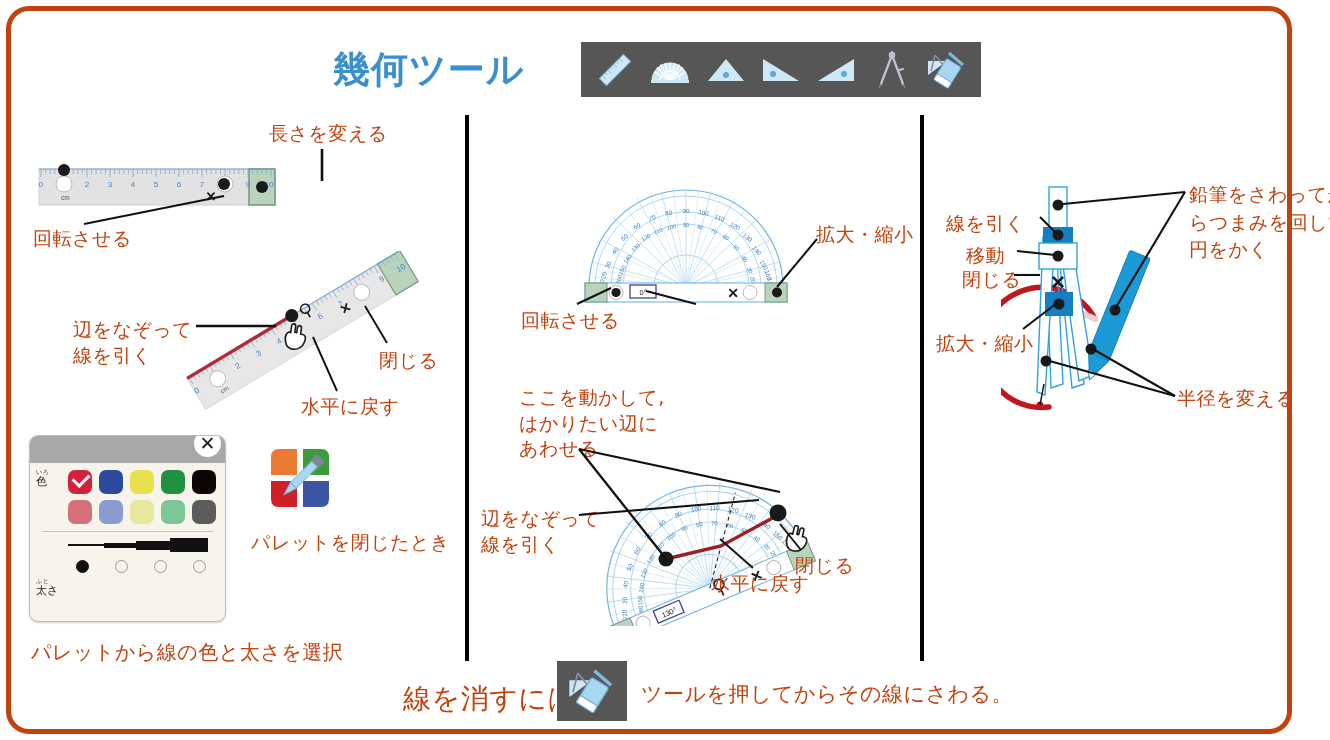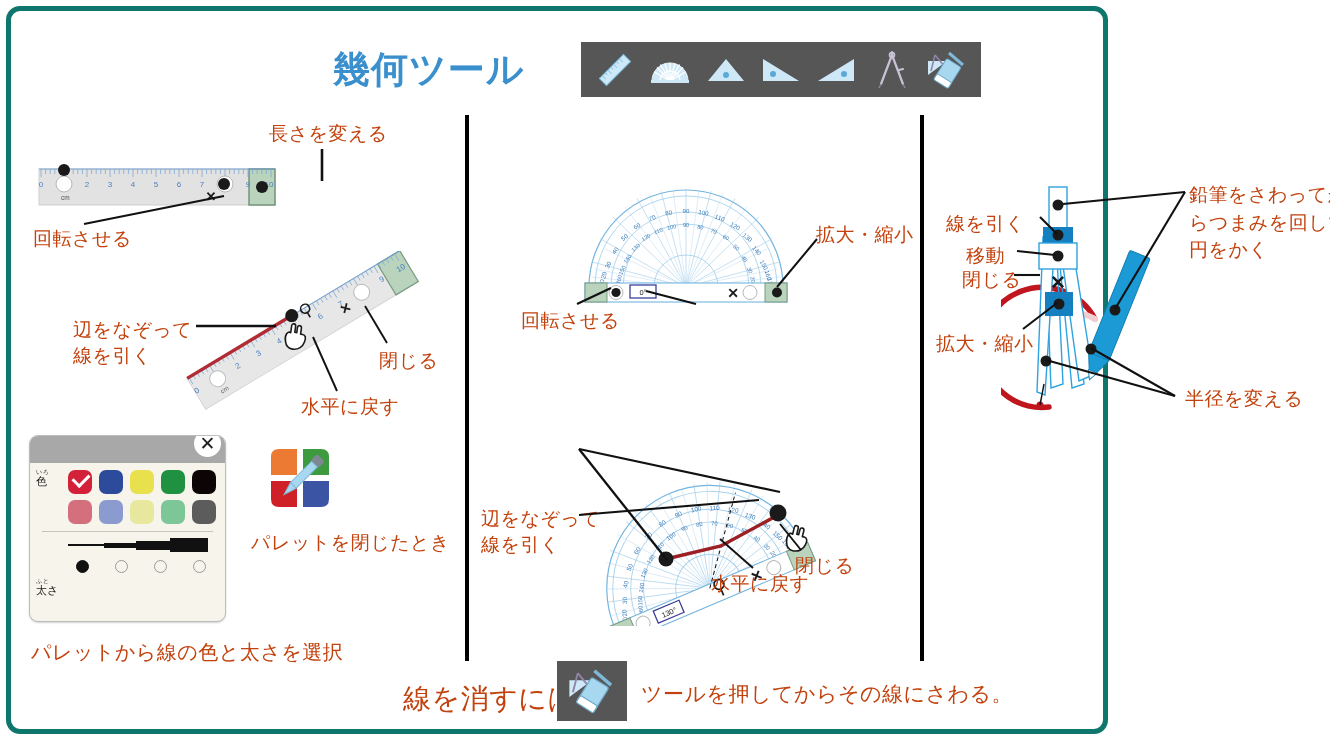--- a/index.html
+++ b/index.html
@@ -1,19 +1,19 @@
 <!DOCTYPE html>
 <html><head>
 <meta charset="utf-8">
 <style>
   html,body{margin:0;padding:0;background:#fff;}
   body{width:1330px;height:740px;font-family:"Liberation Sans","DejaVu Sans",sans-serif;}
   .page{position:relative;width:1330px;height:740px;box-sizing:border-box;overflow:hidden;}
-  .frame{position:absolute;left:6px;top:6px;width:1102px;height:728px;box-sizing:border-box;
-         border:5px solid #0f766e;border-radius:14px;background:#fff;}
+  .frame{position:absolute;left:6px;top:6px;width:1286px;height:728px;box-sizing:border-box;
+         border:5px solid #c2410c;border-radius:23px;background:#fff;}
   .abs{position:absolute;}
   .jp{font-family:"DejaVu Sans","Liberation Sans",sans-serif;color:#111;letter-spacing:0.5px;}
 
   
   .title{left:322px;top:34px;font-size:37px;font-weight:bold;color:#3a8fcd;letter-spacing:1px;}
   .toolbar{left:570px;top:31px;width:400px;height:55px;background:#565656;
            display:flex;align-items:center;justify-content:space-around;padding:0 6px;box-sizing:border-box;}
   .tb-btn{width:48px;height:48px;display:flex;align-items:center;justify-content:center;}
 
   
@@ -591,20 +591,23 @@
     </g>
 
     <polyline points="110,133 165,120 222,89" fill="none" stroke="#9c1f24" stroke-width="3.4"></polyline>
     <circle cx="110" cy="133" r="7.5" fill="#1a1a1a"></circle>
     <circle cx="222" cy="87" r="8.5" fill="#1a1a1a"></circle>
     <g transform="translate(233,98) rotate(14)">
       <path d="M2 18 C0 12 3 7 6 9 L6 2 C6 -1 10 -1 10 2 L10 8 L12 8 L12 3 C12 0 16 0 16 3 L16 9 L18 9 C21 9 22 12 21 16 C20 21 16 25 10 25 C6 25 3 22 2 18 Z" fill="#ffffff" stroke="#1a1a1a" stroke-width="1.6" stroke-linejoin="round"></path>
     </g>
   </svg>
 
+  <div class="abs lab jp" style="left:508px;top:374px;">ここを動かして,
+はかりたい辺に
+あわせる</div>
   <div class="abs lab jp" style="left:470px;top:495px;">辺をなぞって
 線を引く</div>
   <div class="abs lab jp" style="left:700px;top:560px;">水平に戻す</div>
   <div class="abs lab jp" style="left:784px;top:542px;">閉じる</div>
 
   <svg class="abs olay">
     <line x1="568" y1="438" x2="769" y2="481" stroke="#111" stroke-width="2.3"></line>
     <line x1="568" y1="438" x2="656" y2="549" stroke="#111" stroke-width="2.3"></line>
     <line x1="568" y1="504" x2="748" y2="489" stroke="#111" stroke-width="2.1"></line>
     <line x1="742" y1="557" x2="709" y2="528" stroke="#111" stroke-width="1.9"></line>
@@ -653,21 +656,21 @@
     <line x1="43" y1="205" x2="39" y2="226" stroke="#111" stroke-width="1.4"></line>
   </svg>
 
   <div class="abs lab jp" style="left:935px;top:200px;">線を引く</div>
   <div class="abs lab jp" style="left:955px;top:232px;">移動</div>
   <div class="abs lab jp" style="left:951px;top:256px;">閉じる</div>
   <div class="abs lab jp" style="left:925px;top:320px;">拡大・縮小</div>
   <div class="abs lab jp" style="left:1178px;top:170px;line-height:1.45;">鉛筆をさわってか
 らつまみを回して
 円をかく</div>
-  <div class="abs lab jp" style="left:1166px;top:375px;margin-left:8px;">半径を変える</div>
+  <div class="abs lab jp" style="left:1166px;top:375px;">半径を変える</div>
 
   <svg class="abs olay">
     <line x1="1029" y1="206" x2="1046" y2="223" stroke="#111" stroke-width="2.1"></line>
     <line x1="1006" y1="240" x2="1044" y2="244" stroke="#111" stroke-width="2.1"></line>
     <line x1="1003" y1="264" x2="1029" y2="264" stroke="#111" stroke-width="2.1"></line>
     <line x1="1012" y1="318" x2="1046" y2="292" stroke="#111" stroke-width="2.1"></line>
     <line x1="1052" y1="193" x2="1174" y2="181" stroke="#111" stroke-width="2.1"></line>
     <line x1="1104" y1="298" x2="1174" y2="181" stroke="#111" stroke-width="2.1"></line>
     <line x1="1080" y1="337" x2="1164" y2="385" stroke="#111" stroke-width="2.1"></line>
     <line x1="1035" y1="349" x2="1164" y2="385" stroke="#111" stroke-width="2.1"></line>

